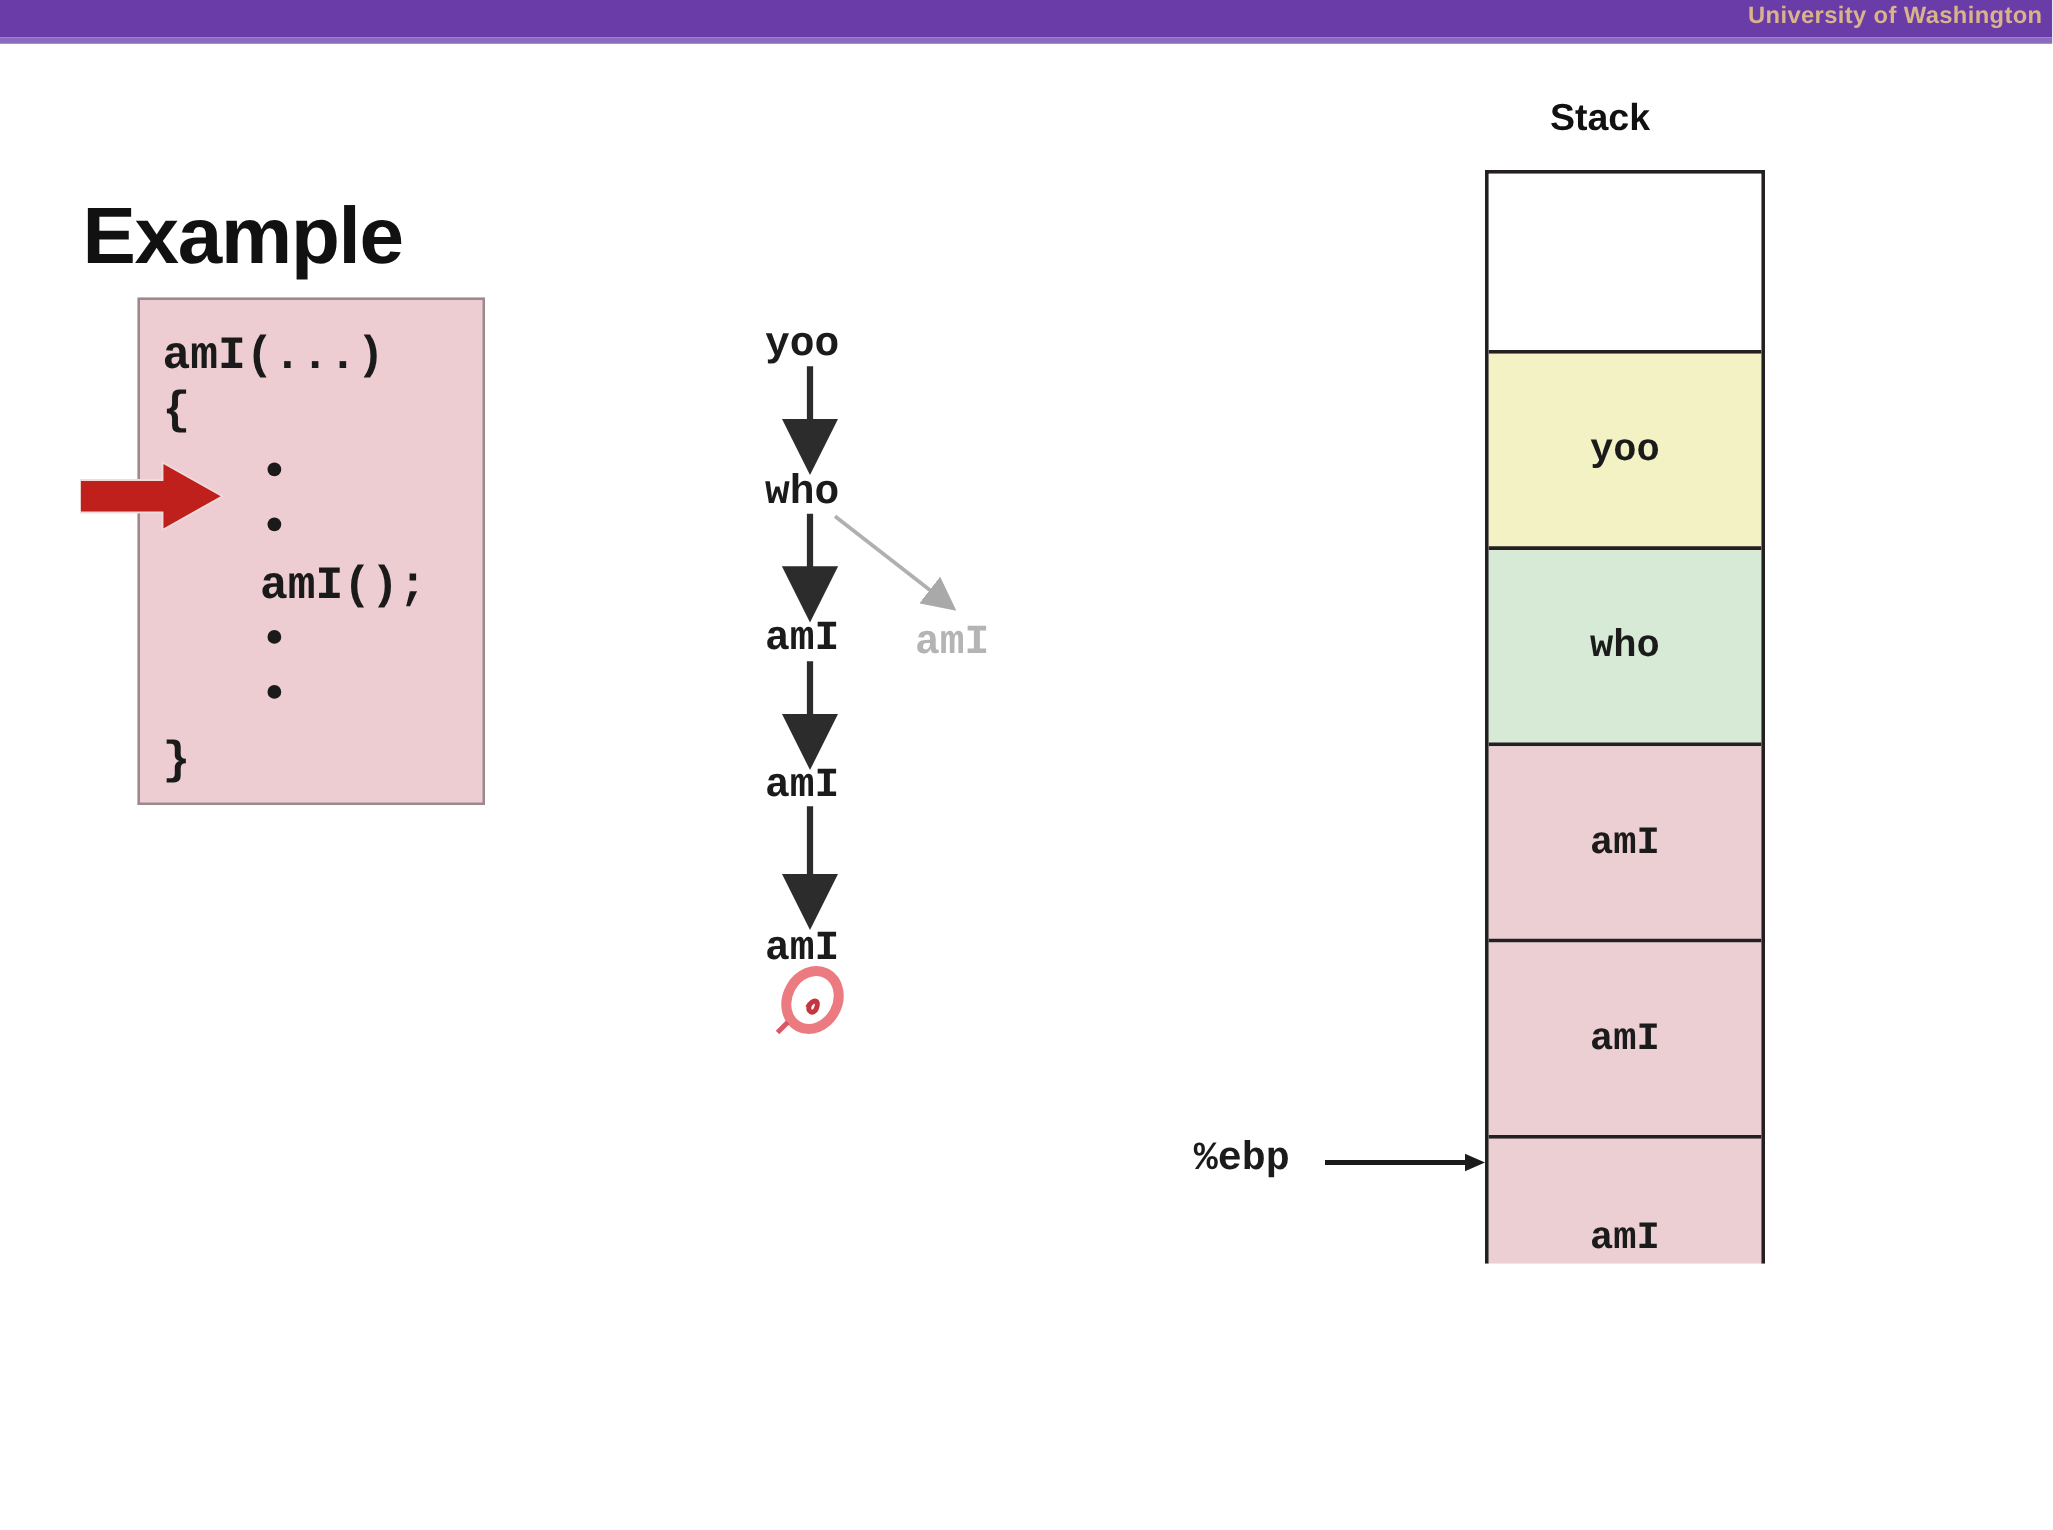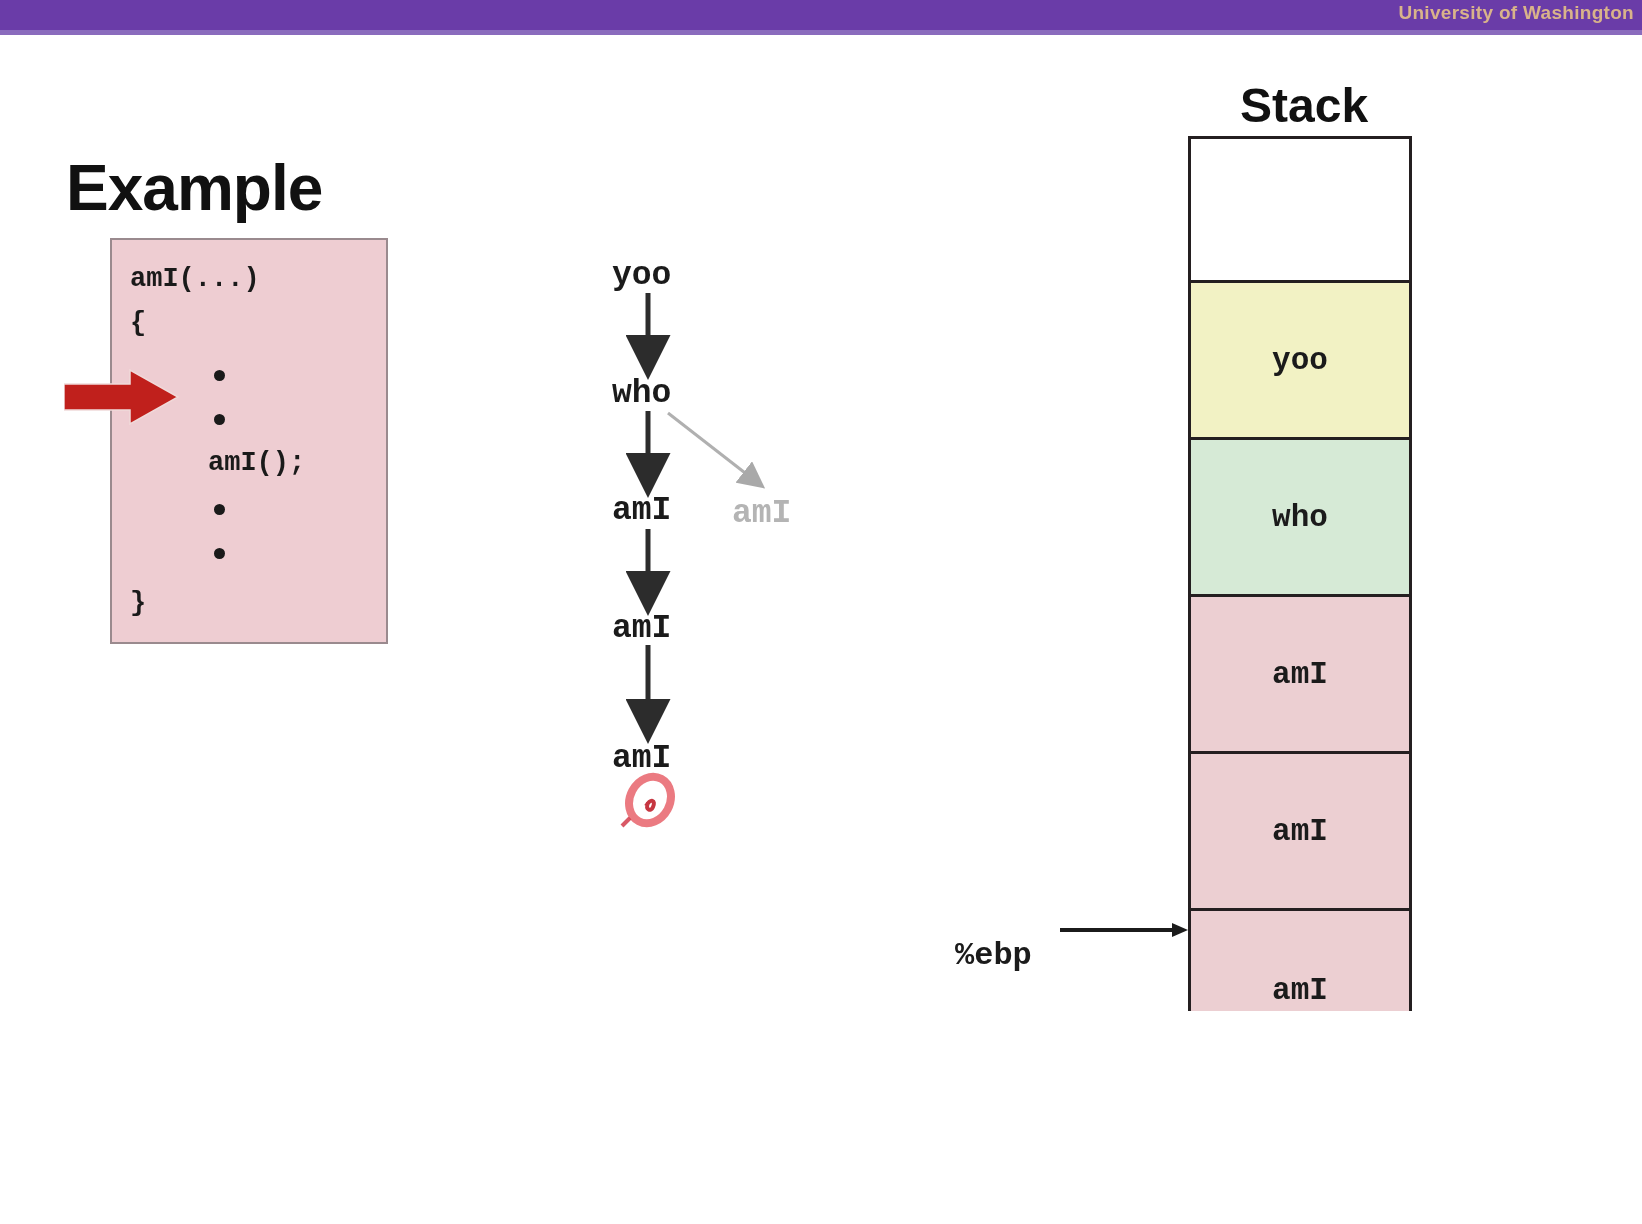--- a/index.html
+++ b/index.html
@@ -65,21 +65,21 @@
     top: 238px;
     width: 278px;
     height: 406px;
     background: #eecdd2;
     border: 2px solid #9a8a8e;
     box-sizing: border-box;
   }
   .code-line {
     position: absolute;
     font-family: "Liberation Mono", monospace;
-    font-size: 27px;
+    font-size: 37px;
     font-weight: bold;
     color: #1a1a1a;
     white-space: pre;
   }
   .code-bullet {
     position: absolute;
     width: 11px;
     height: 11px;
     border-radius: 50%;
     background: #1a1a1a;
@@ -119,21 +119,21 @@
     top: 772px;
     width: 70px;
     height: 62px;
   }
 
   
   #stack-title {
     position: absolute;
     left: 1240px;
     top: 78px;
-    font-size: 48px;
+    font-size: 30px;
     font-weight: bold;
     color: #111111;
     font-family: "Liberation Sans", sans-serif;
   }
   #stack-frames {
     position: absolute;
     left: 1188px;
     top: 136px;
     width: 224px;
     border: 3px solid #241f20;
@@ -247,21 +247,21 @@
 
   <div id="stack-frames">
     <div class="stack-cell" style="height:144px; background:#ffffff;"></div>
     <div class="stack-cell" style="height:157px; background:#f2f2c4;">yoo</div>
     <div class="stack-cell" style="height:157px; background:#d6ead6;">who</div>
     <div class="stack-cell" style="height:157px; background:#eccfd2;">amI</div>
     <div class="stack-cell" style="height:157px; background:#eccfd2;">amI</div>
     <div class="stack-cell" style="height:158px; background:#eccfd2;">amI</div>
   </div>
 
-  <div class="reg-label" style="left:955px; top:908px;margin-top:29px;">%ebp</div>
+  <div class="reg-label" style="left:955px; top:908px;">%ebp</div>
   <svg class="reg-arrow" viewBox="0 0 130 20" width="130" style="left:1060px; top:920px;" xmlns="http://www.w3.org/2000/svg">
     <line x1="0" y1="10" x2="112" y2="10" stroke="#1b1b1b" stroke-width="4"></line>
     <polygon points="112,3 128,10 112,17" fill="#1b1b1b"></polygon>
   </svg>
 
   <div class="reg-label" style="left:919px; top:1033px;">%esp</div>
   <svg class="reg-arrow" viewBox="0 0 130 20" width="130" style="left:1060px; top:1045px;" xmlns="http://www.w3.org/2000/svg">
     <line x1="0" y1="10" x2="112" y2="10" stroke="#1b1b1b" stroke-width="4"></line>
     <polygon points="112,3 128,10 112,17" fill="#1b1b1b"></polygon>
   </svg>

